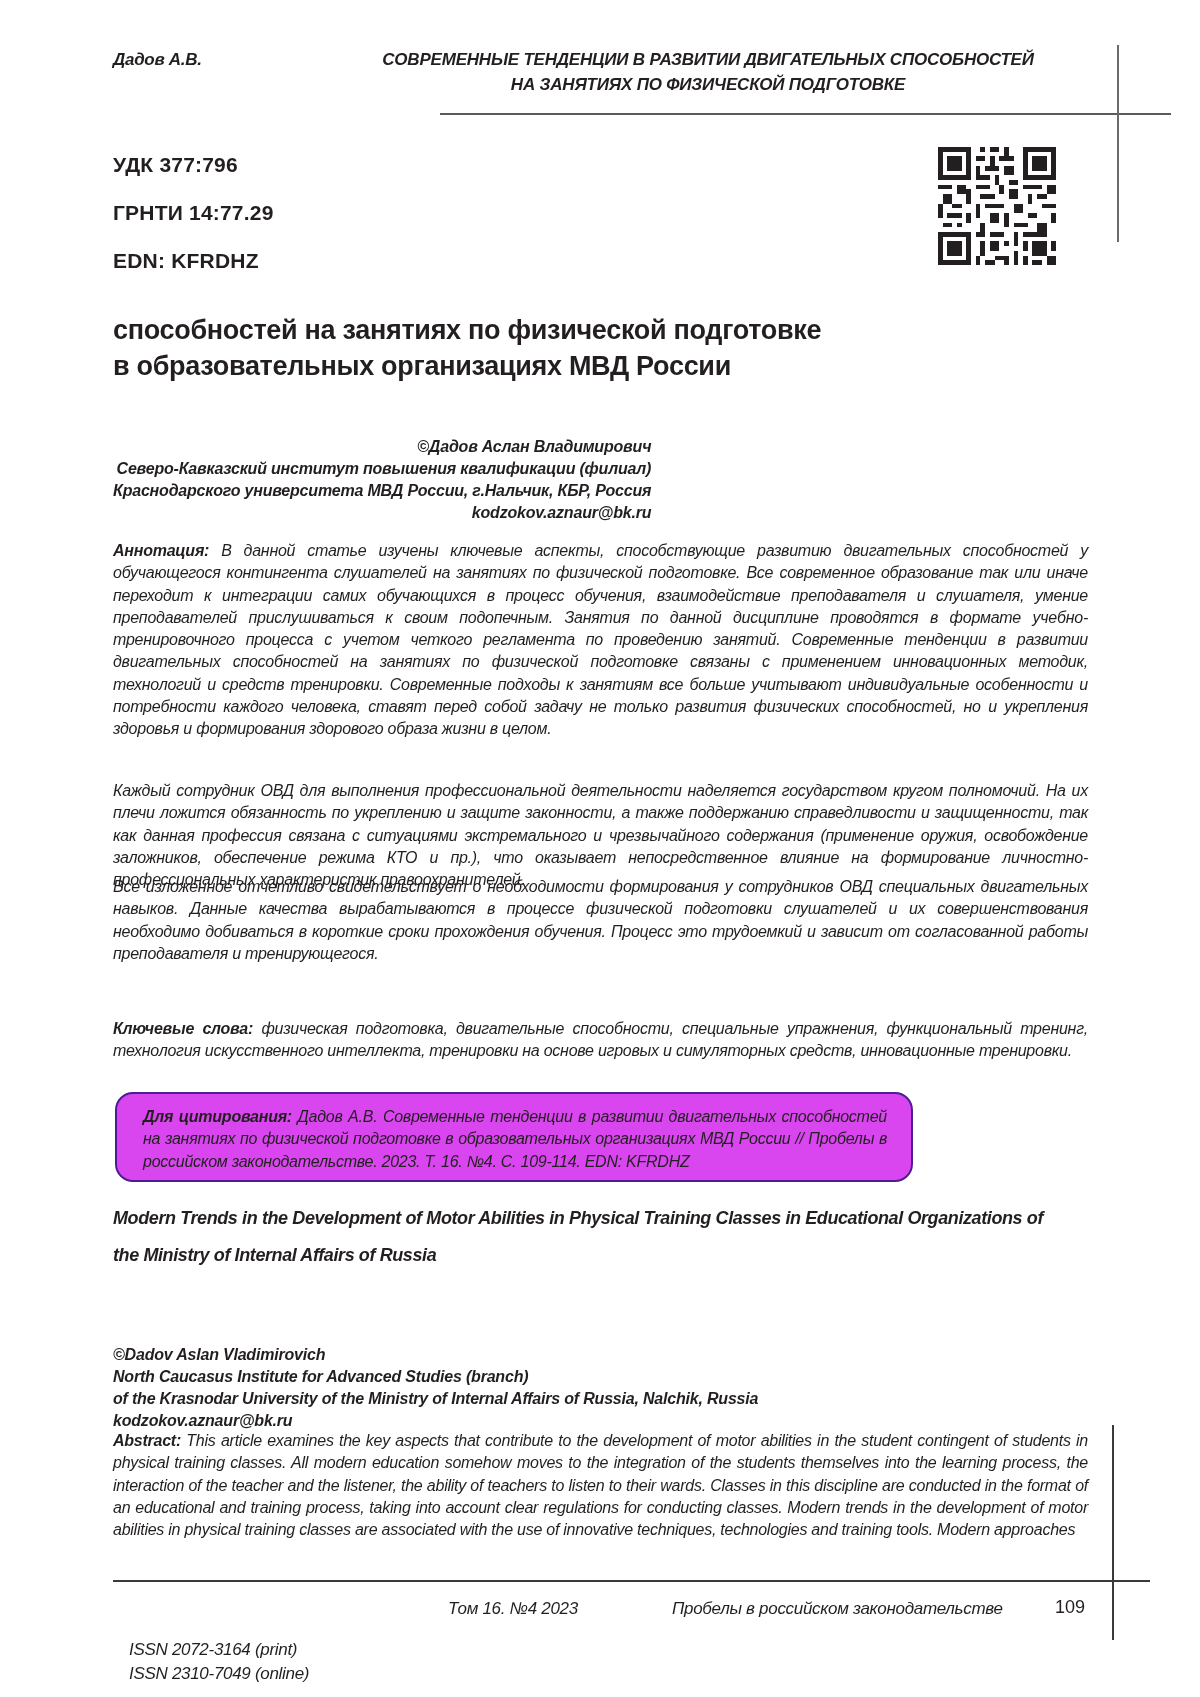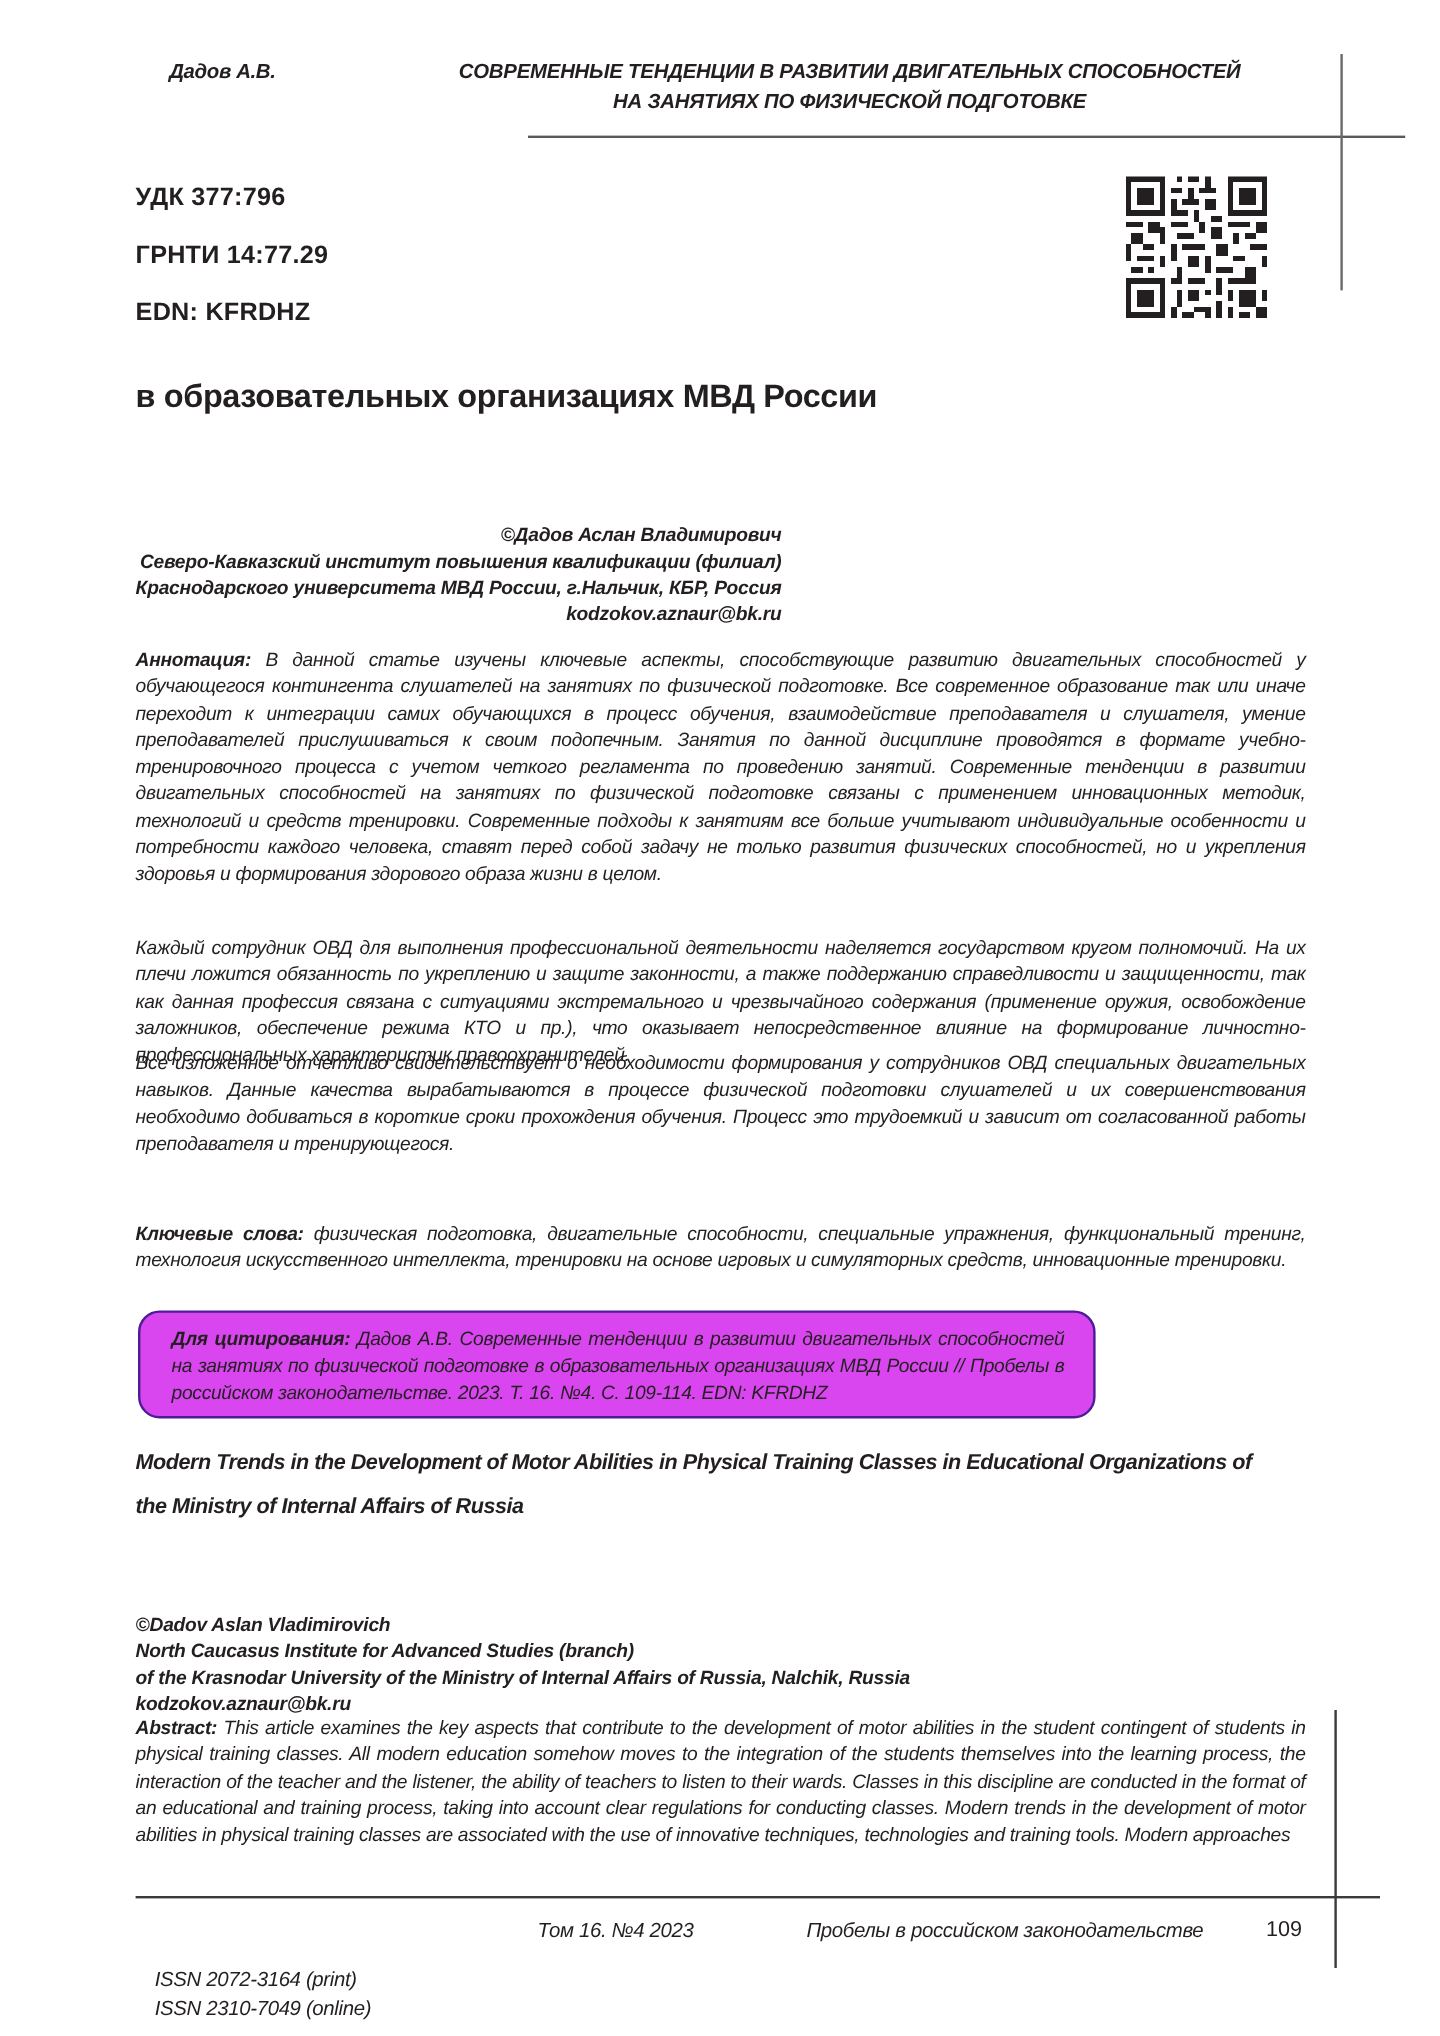--- a/index.html
+++ b/index.html
@@ -2,21 +2,21 @@
 <html><head>
   <meta charset="utf-8">
   <style>
     html, body { margin: 0; padding: 0; background: #ffffff; }
     body {
       width: 1200px; height: 1697px; position: relative; overflow: hidden;
       font-family: "Liberation Sans", sans-serif; color: #231f20;
     }
     .abs { position: absolute; }
     
-    .hdr-author { left: 113px; top: 50px; font-size: 17px; font-weight: bold; font-style: italic; letter-spacing: -0.3px; margin-left: 28px; }
+    .hdr-author { left: 113px; top: 50px; font-size: 17px; font-weight: bold; font-style: italic; letter-spacing: -0.3px; }
     .hdr-title { right: 112px; top: 47px; width: 760px; text-align: center; font-size: 17px; font-weight: bold; font-style: italic; line-height: 25px; letter-spacing: -0.2px; }
     .rule-h-top { left: 440px; top: 113px; width: 731px; height: 2px; background: #5a5a5a; }
     .rule-v-top { left: 1117px; top: 45px; width: 2px; height: 197px; background: #6a6a6a; }
     
     .code { left: 113px; font-size: 21px; font-weight: bold; letter-spacing: 0.2px; }
     .qr { left: 938px; top: 147px; width: 118px; height: 118px; }
     
     .ru-title { left: 113px; top: 312px; width: 780px; font-size: 27px; font-weight: bold; line-height: 36px; letter-spacing: -0.3px; }
     .affil { left: 113px; top: 436px; font-size: 16px; font-weight: bold; font-style: italic; line-height: 22px; letter-spacing: -0.2px; text-align: right; }
     .body-text { left: 113px; width: 975px; font-size: 16px; font-style: italic; line-height: 22.3px; text-align: justify; letter-spacing: -0.25px; }
@@ -112,20 +112,21 @@
         <rect x="18" y="23" width="1" height="2"></rect>
         <rect x="23" y="23" width="2" height="2"></rect>
       <rect x="10" y="24" width="2" height="1"></rect>
         <rect x="14" y="24" width="1" height="1"></rect>
         <rect x="20" y="24" width="2" height="1"></rect>
     </g>
   </svg>
 </div>
 
 <div class="abs ru-title">
+  <div>способностей на занятиях по физической подготовке</div>
   <div>в образовательных организациях МВД России</div>
 </div>
 
 <div class="abs affil">
   <div>©Дадов Аслан Владимирович</div>
   <div>Северо-Кавказский институт повышения квалификации (филиал)</div>
   <div>Краснодарского университета МВД России, г.Нальчик, КБР, Россия</div>
   <div>kodzokov.aznaur@bk.ru</div>
 </div>
 

